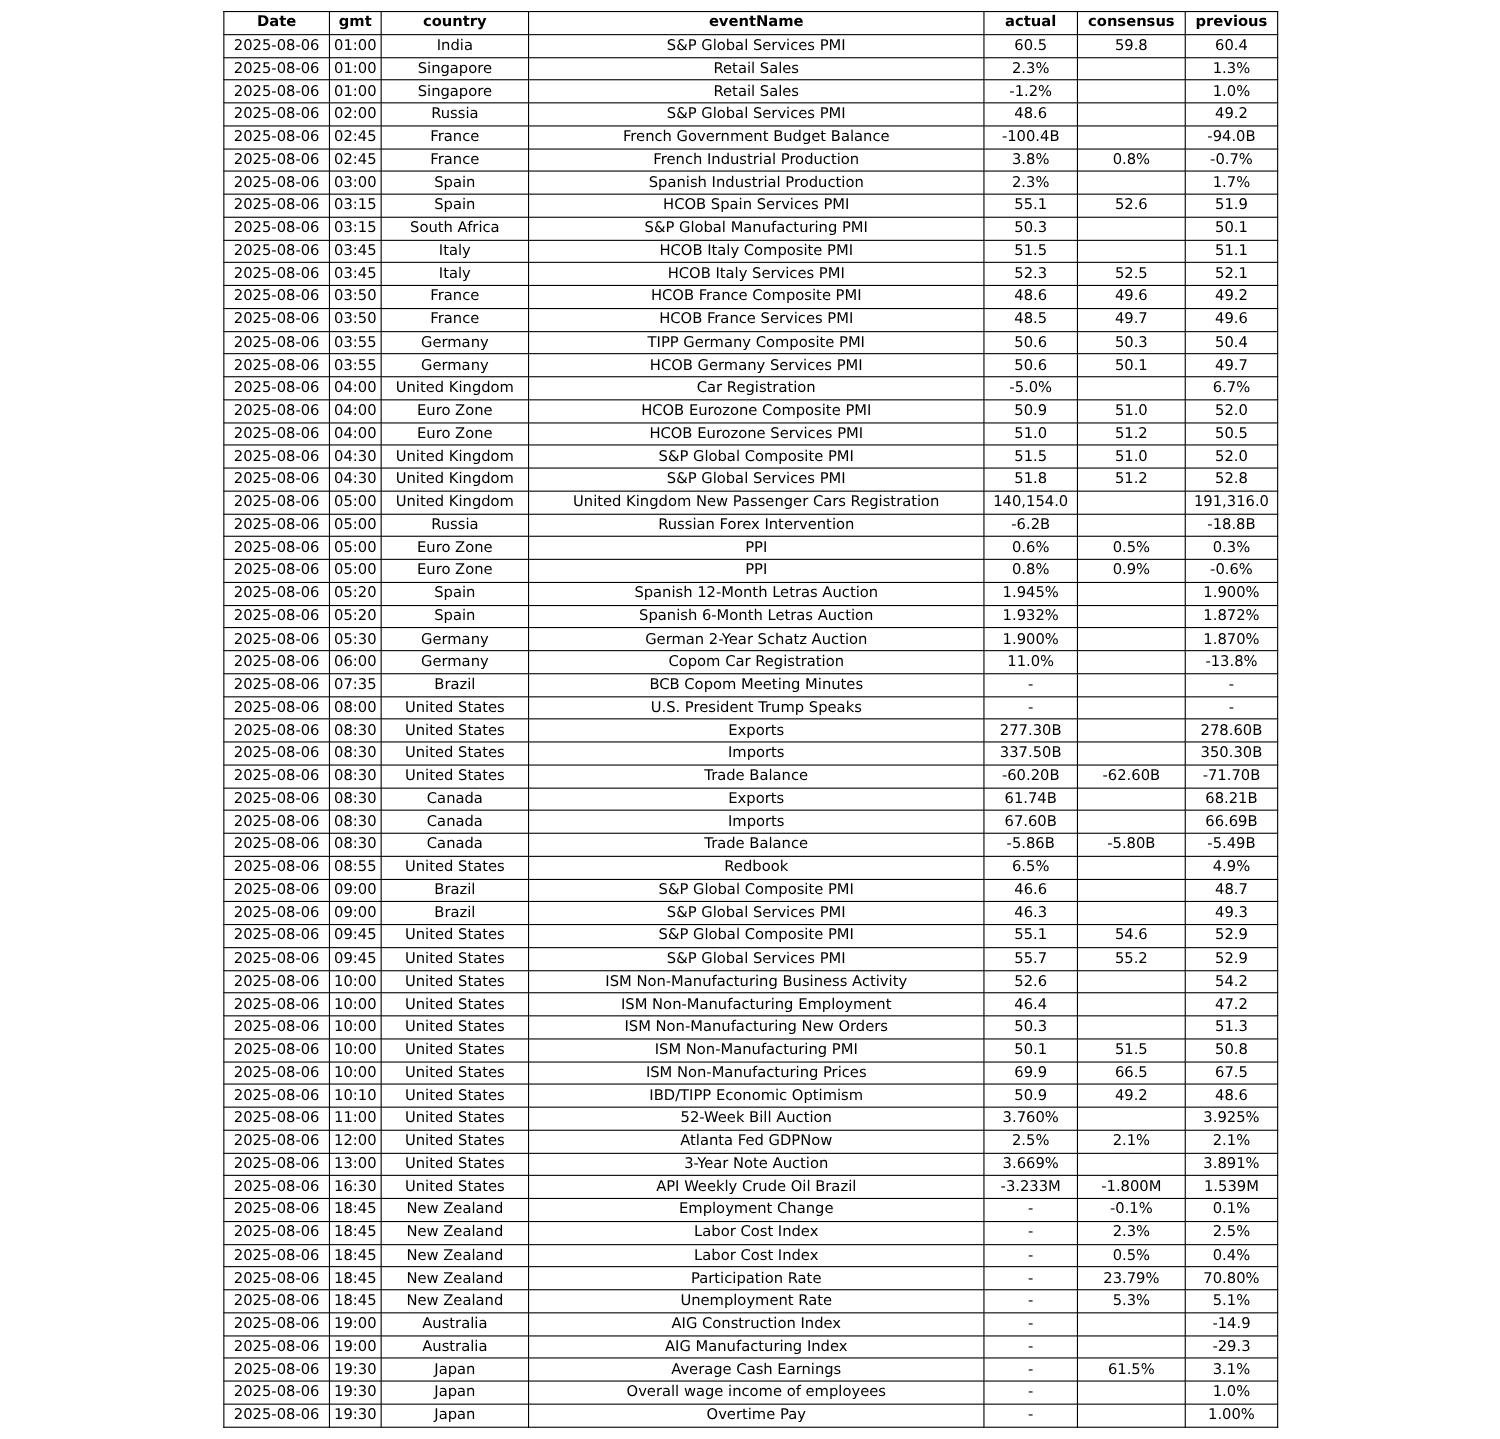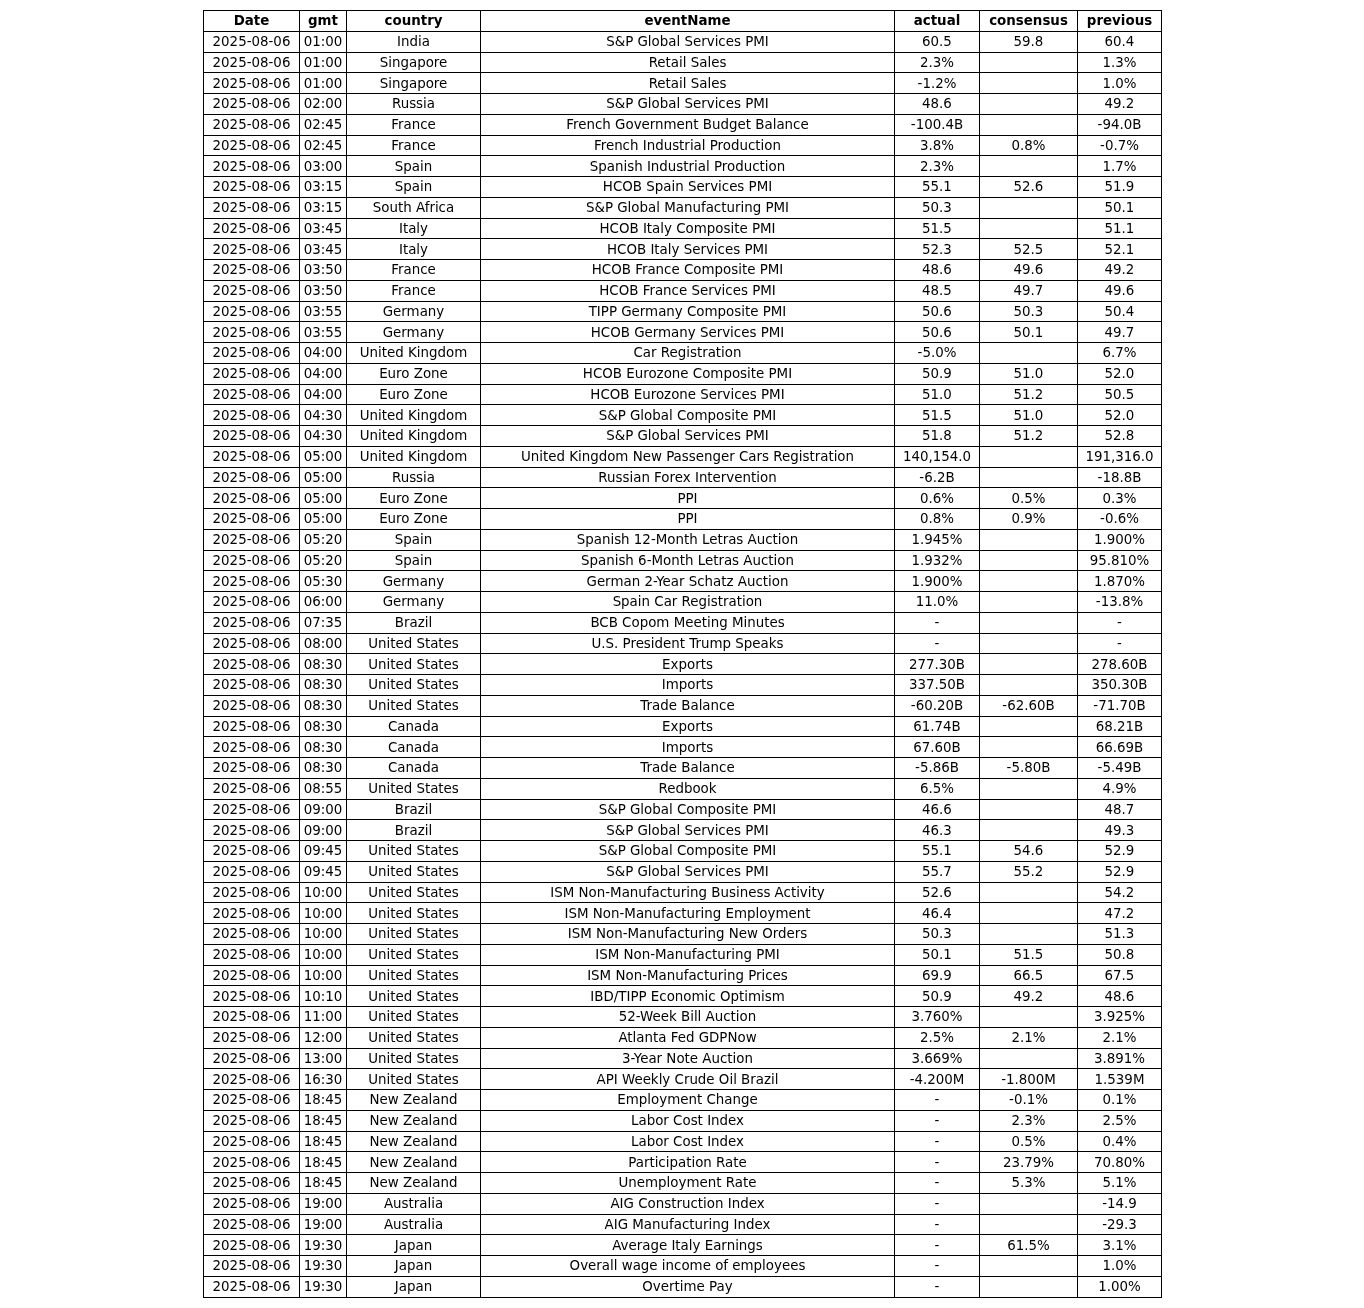--- a/index.html
+++ b/index.html
@@ -295,36 +295,36 @@
         <td></td>
         <td>1.900%</td>
       </tr>
       <tr>
         <td>2025-08-06</td>
         <td>05:20</td>
         <td>Spain</td>
         <td>Spanish 6-Month Letras Auction</td>
         <td>1.932%</td>
         <td></td>
-        <td>95.810%</td>
+        <td>1.872%</td>
       </tr>
       <tr>
         <td>2025-08-06</td>
         <td>05:30</td>
         <td>Germany</td>
         <td>German 2-Year Schatz Auction</td>
         <td>1.900%</td>
         <td></td>
         <td>1.870%</td>
       </tr>
       <tr>
         <td>2025-08-06</td>
         <td>06:00</td>
         <td>Germany</td>
-        <td>Spain Car Registration</td>
+        <td>Copom Car Registration</td>
         <td>11.0%</td>
         <td></td>
         <td>-13.8%</td>
       </tr>
       <tr>
         <td>2025-08-06</td>
         <td>07:35</td>
         <td>Brazil</td>
         <td>BCB Copom Meeting Minutes</td>
         <td>-</td>
@@ -518,21 +518,21 @@
         <td>3-Year Note Auction</td>
         <td>3.669%</td>
         <td></td>
         <td>3.891%</td>
       </tr>
       <tr>
         <td>2025-08-06</td>
         <td>16:30</td>
         <td>United States</td>
         <td>API Weekly Crude Oil Brazil</td>
-        <td>-4.200M</td>
+        <td>-3.233M</td>
         <td>-1.800M</td>
         <td>1.539M</td>
       </tr>
       <tr>
         <td>2025-08-06</td>
         <td>18:45</td>
         <td>New Zealand</td>
         <td>Employment Change</td>
         <td>-</td>
         <td>-0.1%</td>
@@ -589,21 +589,21 @@
         <td>Australia</td>
         <td>AIG Manufacturing Index</td>
         <td>-</td>
         <td></td>
         <td>-29.3</td>
       </tr>
       <tr>
         <td>2025-08-06</td>
         <td>19:30</td>
         <td>Japan</td>
-        <td>Average Italy Earnings</td>
+        <td>Average Cash Earnings</td>
         <td>-</td>
         <td>61.5%</td>
         <td>3.1%</td>
       </tr>
       <tr>
         <td>2025-08-06</td>
         <td>19:30</td>
         <td>Japan</td>
         <td>Overall wage income of employees</td>
         <td>-</td>

